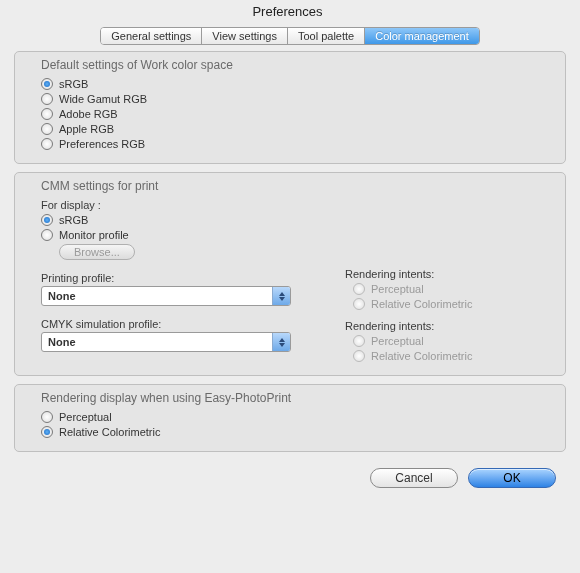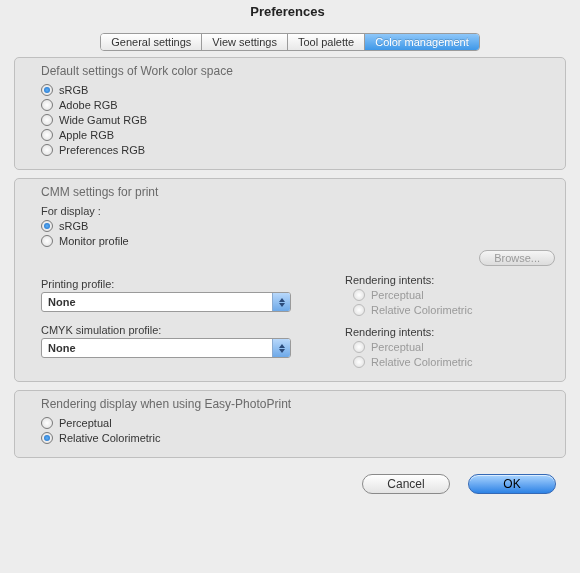--- a/index.html
+++ b/index.html
@@ -1,18 +1,18 @@
 <!DOCTYPE html>
 <html><head>
 <meta charset="utf-8">
 <style>
   * { box-sizing: border-box; font-family: "Lucida Grande", "Helvetica Neue", Arial, sans-serif; }
   body { margin: 0; background: #ededed; width: 580px; height: 573px; overflow: hidden; font-size: 11px; color: #333; }
-  .titlebar { text-align: center; font-size: 13px; padding: 4px 5px 8px 0; color: #222; font-weight: bold; }
-  .tabs { display: flex; justify-content: center; margin: 6px 0 6px 0; }
+  .titlebar { text-align: center; font-size: 13px; padding: 4px 5px 8px 0; color: #222; }
+  .tabs { display: flex; justify-content: center; margin: 0 0 6px 0; }
   .tabbar { display: flex; border: 1px solid #9b9b9b; border-radius: 4px; overflow: hidden; background: #fff; }
   .tab { padding: 2px 10px; font-size: 11px; border-right: 1px solid #9b9b9b; cursor: default; background: linear-gradient(#ffffff, #e8e8e8); }
   .tab:last-child { border-right: none; }
   .tab.active { background: linear-gradient(#8ec7f9, #3f98e8); color: #fff; text-shadow: 0 -1px 0 rgba(0,0,0,0.2); }
   .panel { margin: 0 14px; }
   .group { border: 1px solid #bfbfbf; border-radius: 5px; margin-bottom: 8px; position: relative; background: #e5e5e5; padding: 8px 10px 10px 26px; }
   .group-title { font-size: 12px; color: #6a6a6a; margin: -2px 0 6px 0; }
   .radio-row { display: flex; align-items: center; margin: 3px 0; }
   .radio { width: 12px; height: 12px; border: 1px solid #7a7a7a; border-radius: 50%; background: radial-gradient(#fff, #ddd); margin-right: 6px; position: relative; flex-shrink: 0; }
   .radio.selected::after { content: ""; position: absolute; top: 2px; left: 2px; width: 6px; height: 6px; border-radius: 50%; background: radial-gradient(#5fb0f5, #1a6bc6); }
@@ -23,21 +23,21 @@
   .dropdown { display: flex; align-items: center; width: 250px; height: 20px; border: 1px solid #9a9a9a; border-radius: 3px; background: #fff; position: relative; font-weight: bold; }
   .dropdown .dd-text { flex: 1; padding: 0 6px; font-size: 11px; }
   .dropdown .dd-end { width: 18px; height: 100%; background: linear-gradient(#b8d8fb,#6ea9e8); border-left: 1px solid #8aaad0; border-radius: 0 2px 2px 0; display: flex; flex-direction: column; align-items: center; justify-content: center; gap: 1px; }
   .dd-end::before, .dd-end::after { content: ""; width: 0; height: 0; border-left: 3px solid transparent; border-right: 3px solid transparent; }
   .dd-end::before { border-bottom: 4px solid #2a4a7a; }
   .dd-end::after { border-top: 4px solid #2a4a7a; }
   .two-col { display: flex; }
   .col-left { flex: 1; }
   .col-right { width: 210px; }
   .dim { color: #9a9a9a; }
-  .footer { display: flex; justify-content: flex-end; gap: 18px; padding: 8px 24px 0 0; }
+  .footer { display: flex; justify-content: flex-end; gap: 10px; padding: 8px 24px 0 0; }
   .btn { width: 88px; height: 20px; border-radius: 10px; border: 1px solid #8a8a8a; text-align: center; line-height: 18px; font-size: 12px; background: linear-gradient(#ffffff,#e4e4e4); }
   .btn.primary { border-color: #3569b5; background: linear-gradient(#aad4ff,#2d82e5); color: #000; box-shadow: inset 0 1px 0 rgba(255,255,255,0.6); }
   .col-right .sublabel { margin-top: 0; }
   .col-right .radio-row { margin-left: 8px; }
 </style>
 </head>
 <body>
 
 <div class="titlebar">Preferences</div>
 
@@ -53,25 +53,25 @@
 <div class="panel">
 
   <div class="group">
     <div class="group-title">Default settings of Work color space</div>
     <div class="radio-row">
         <span class="radio selected"></span>
         <span>sRGB</span>
       </div>
     <div class="radio-row">
         <span class="radio"></span>
-        <span>Adobe RGB</span>
+        <span>Wide Gamut RGB</span>
       </div>
     <div class="radio-row">
         <span class="radio"></span>
-        <span>Wide Gamut RGB</span>
+        <span>Adobe RGB</span>
       </div>
     <div class="radio-row">
         <span class="radio"></span>
         <span>Apple RGB</span>
       </div>
     <div class="radio-row">
         <span class="radio"></span>
         <span>Preferences RGB</span>
       </div>
   </div>
@@ -80,21 +80,21 @@
     <div class="group-title">CMM settings for print</div>
     <div class="sublabel">For display :</div>
     <div class="radio-row">
         <span class="radio selected"></span>
         <span>sRGB</span>
       </div>
     <div class="radio-row">
         <span class="radio"></span>
         <span>Monitor profile</span>
       </div>
-    <div style="display:flex;align-items:flex-end;margin:0 0 8px 0;flex-direction:column;">
+    <div style="display:flex;align-items:flex-start;margin:0 0 8px 0;flex-direction:column;">
       <span class="browse-btn">Browse...</span>
     </div>
 
     <div class="two-col">
       <div class="col-left">
         <div class="sublabel">Printing profile:</div>
         <div class="dropdown">
           <span class="dd-text">None</span>
           <span class="dd-end"></span>
         </div>

